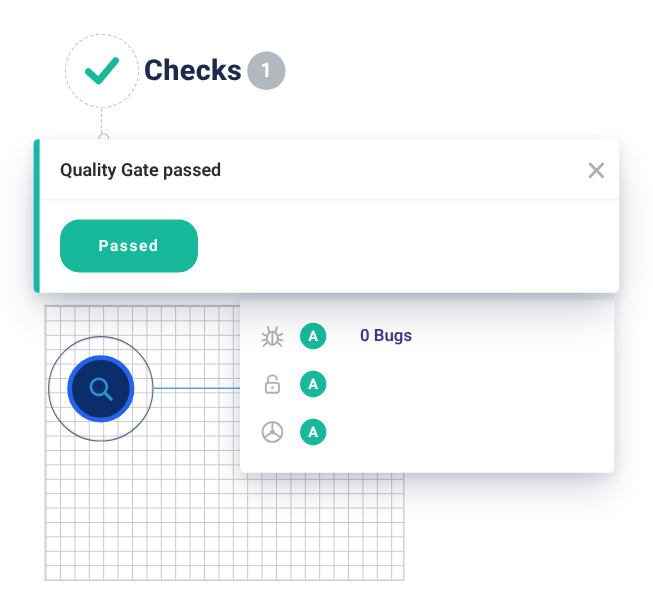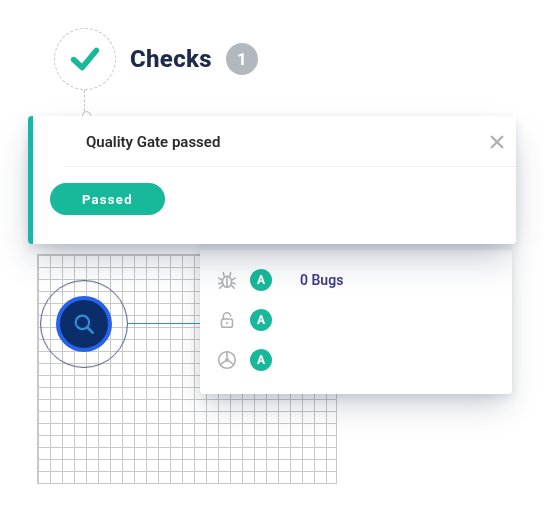--- a/index.html
+++ b/index.html
@@ -22,21 +22,21 @@
   .grid-bg{
     position:absolute;left:37px;top:254px;width:300px;height:230px;
     background-image:
       linear-gradient(to right,var(--grid) 0,var(--grid) 1px,transparent 1px,transparent 12px),
       linear-gradient(to bottom,var(--grid) 0,var(--grid) 1px,transparent 1px,transparent 12px);
     background-size:12px 12px;
     border:1px solid var(--grid);
   }
 
   
-  .hdr{position:absolute;left:54px;top:28px;display:flex;align-items:center;gap:14px;}
+  .hdr{position:absolute;left:54px;top:28px;display:flex;align-items:center;gap:4px;}
   .check-circle{
     width:62px;height:62px;border-radius:50%;
     border:1px dashed #bfc4cf;display:flex;align-items:center;justify-content:center;
     background:#fff;position:relative;
   }
   .hdr-title{font-size:24px;font-weight:800;color:var(--dark-navy);letter-spacing:.3px;}
   .count-badge{
     width:32px;height:32px;border-radius:50%;background:var(--grey-badge);
     color:#fff;display:flex;align-items:center;justify-content:center;
     font-size:17px;font-weight:700;
@@ -52,29 +52,29 @@
 
   
   .card{
     position:absolute;left:28px;top:116px;width:488px;height:128px;
     background:#fff;border-radius:4px;
     box-shadow:0 18px 34px -6px rgba(30,42,74,.28),0 4px 10px rgba(30,42,74,.12);
   }
   .card-accent{position:absolute;left:0;top:0;width:5px;height:100%;background:var(--teal-edge);border-radius:4px 0 0 4px;}
   .card-head{
     display:flex;align-items:center;justify-content:space-between;
-    padding:16px 9px 14px 22px;border-bottom:1px solid #eef0f3;margin-left:36px;
+    padding:16px 9px 14px 22px;border-bottom:1px solid #eef0f3;
   }
   .card-title{font-size:15px;font-weight:600;color:#2a2a2a;}
   .close-x{width:20px;height:20px;display:flex;align-items:center;justify-content:center;cursor:pointer;}
   .close-x svg path{stroke:var(--close-grey);}
   .card-body{padding:16px 22px;}
   .pill{
     display:inline-flex;align-items:center;justify-content:center;
-    height:32px;padding:12px 32px;border-radius:16px;background:var(--teal);
+    height:44px;padding:12px 32px;border-radius:16px;background:var(--teal);
     color:#fff;font-size:13px;font-weight:700;letter-spacing:1.3px;cursor:default;
   }
 
   
   .card-halo{
     position:absolute;left:-6px;right:-6px;top:-6px;bottom:-14px;border-radius:8px;
     box-shadow:0 0 0 0 transparent;
     z-index:-1;
   }
 

